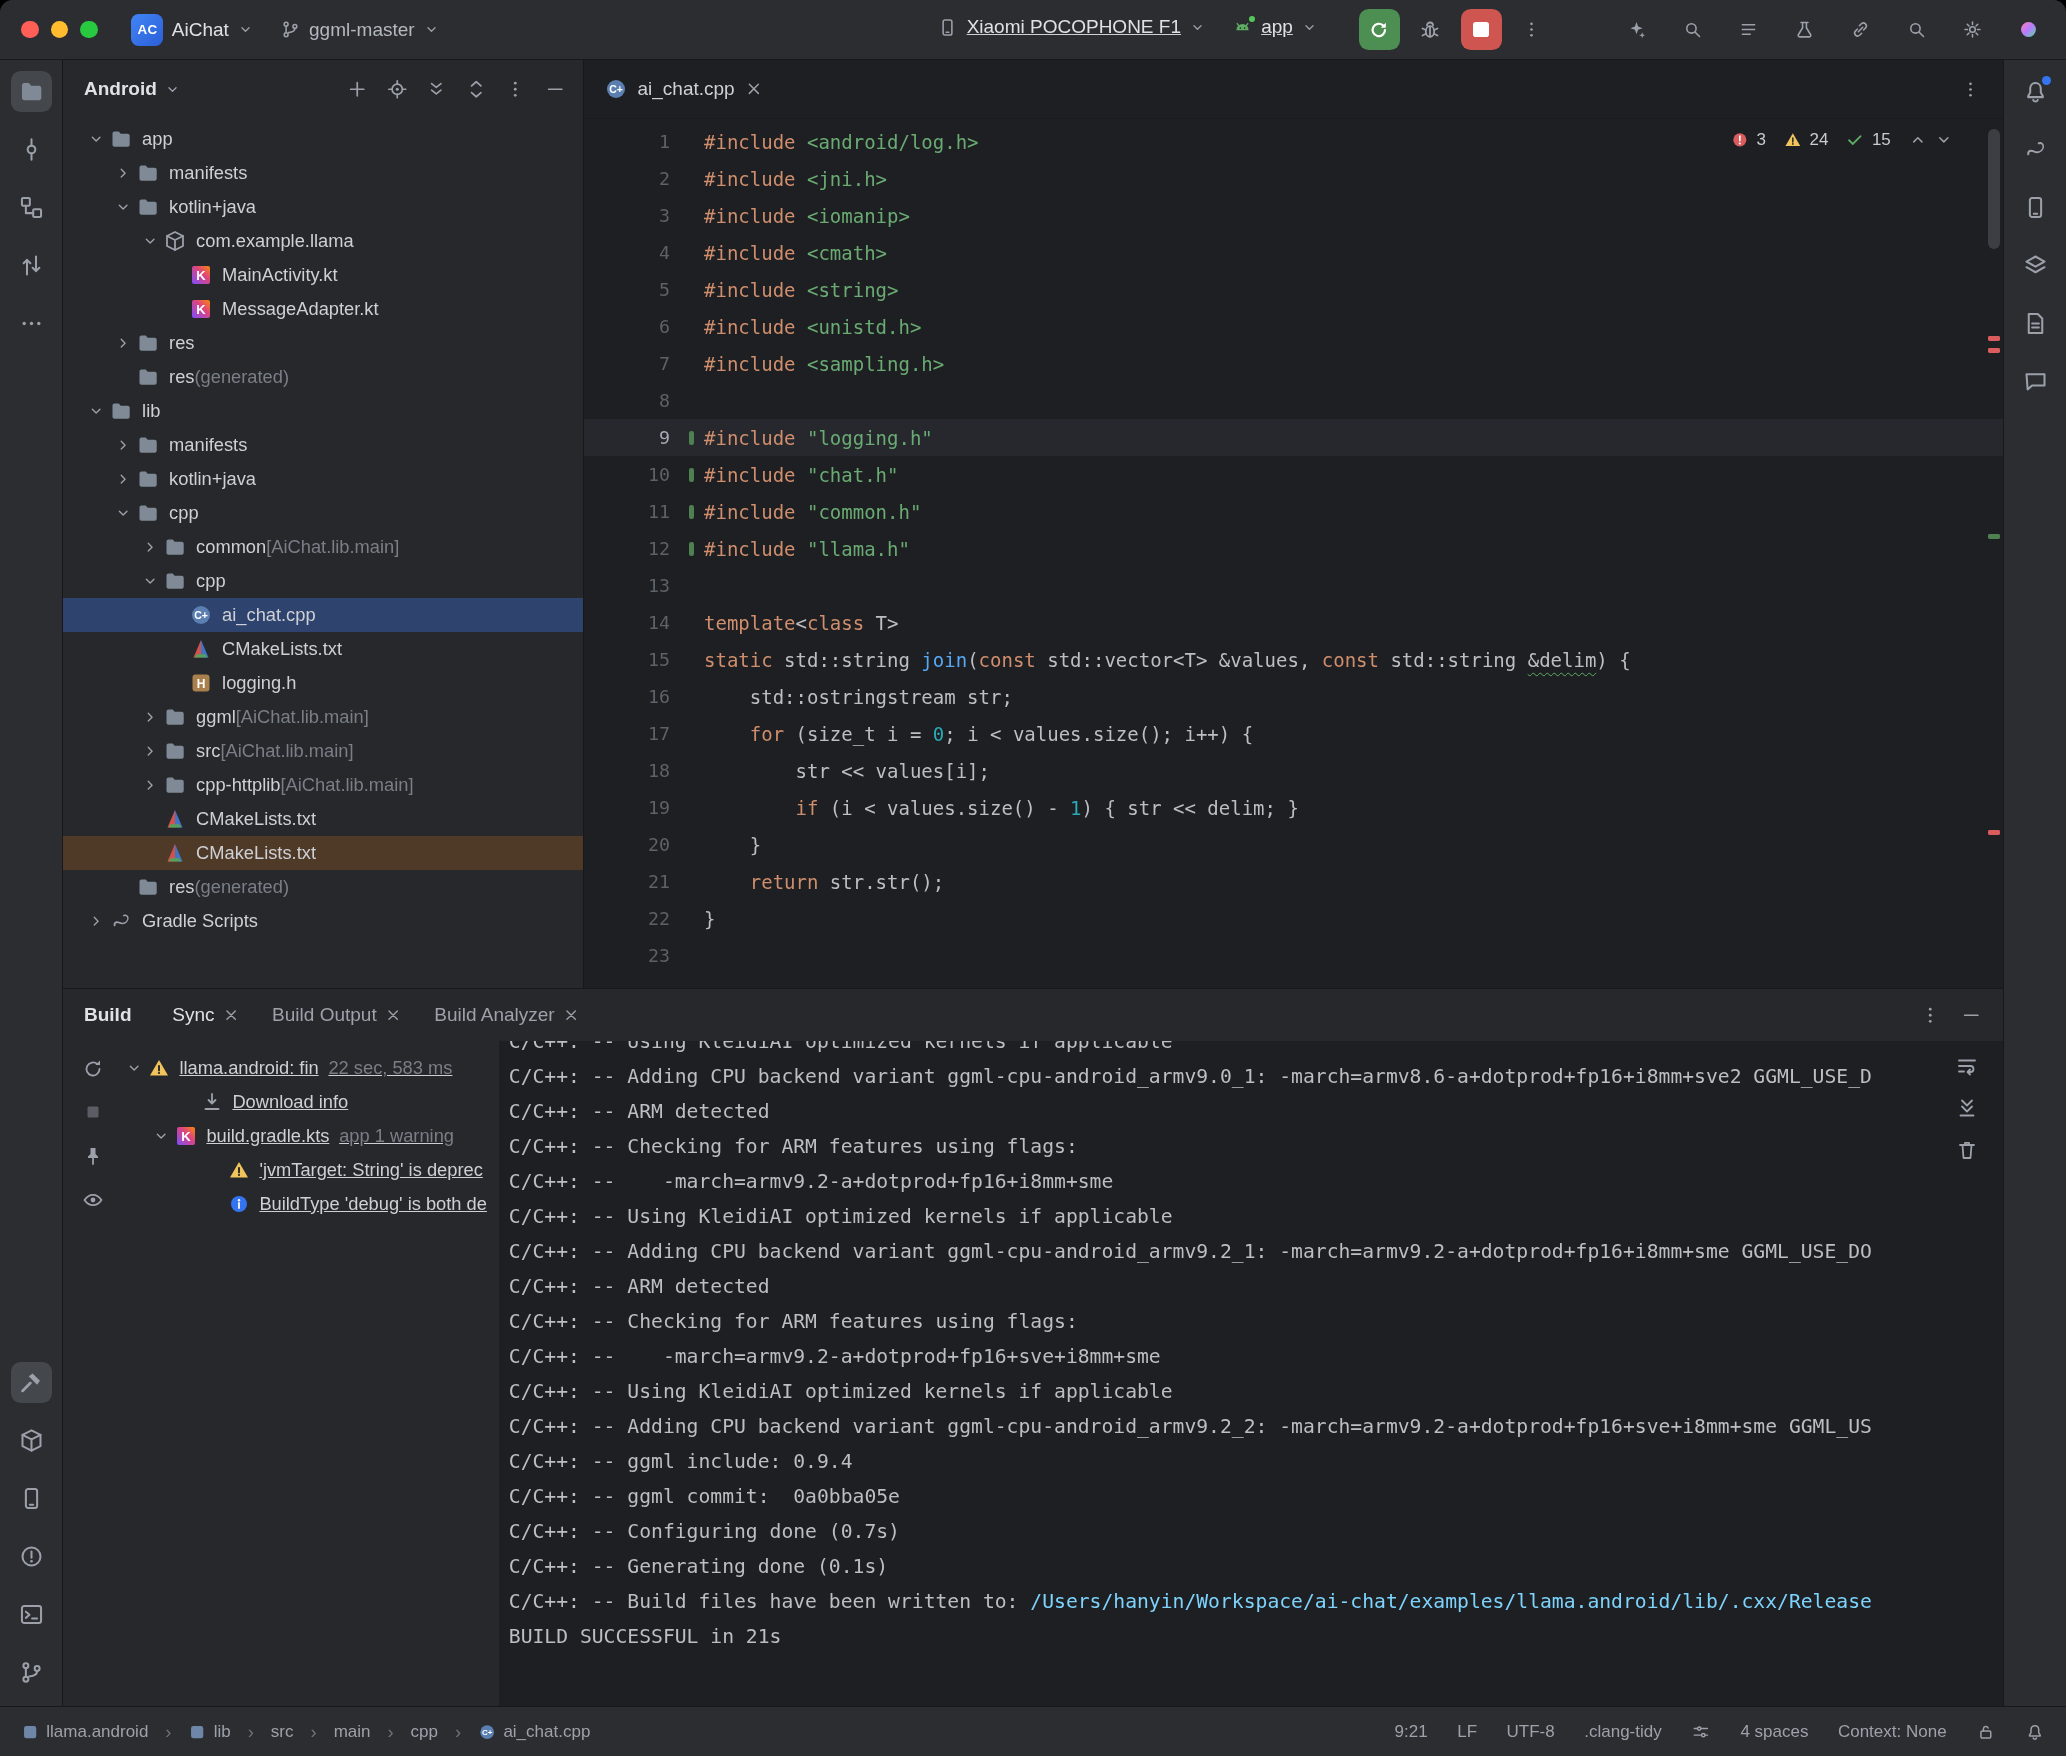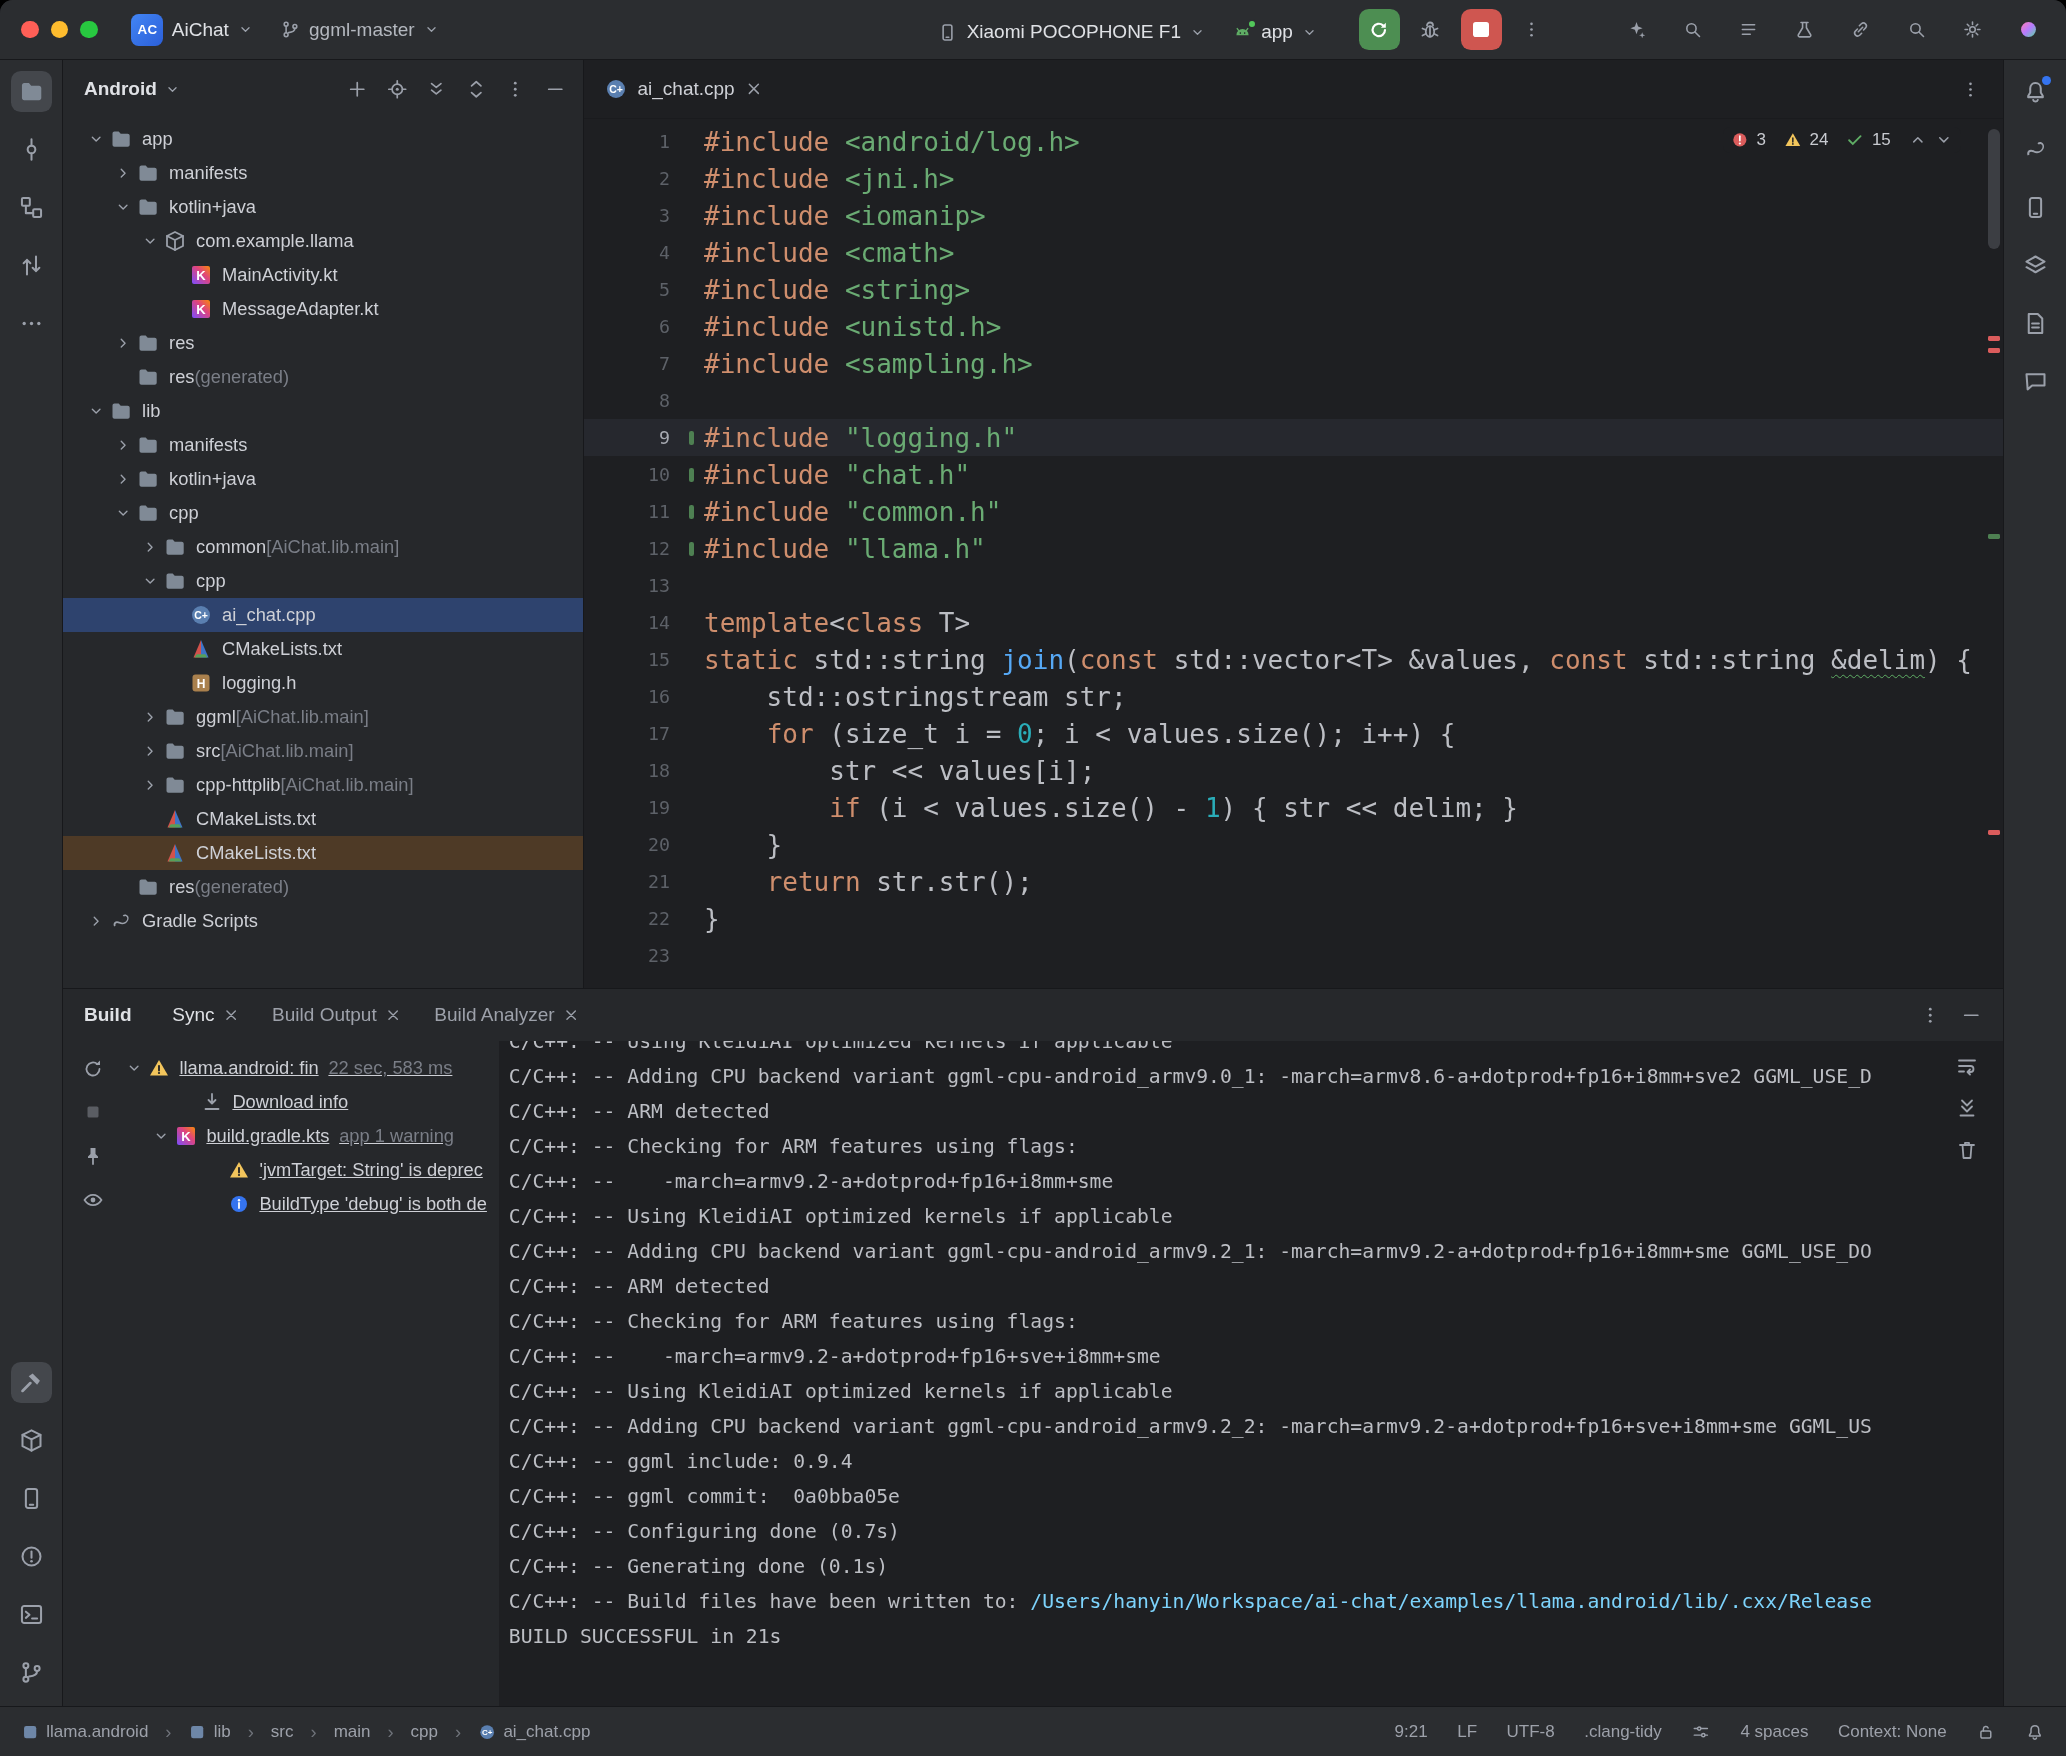--- a/index.html
+++ b/index.html
@@ -19,21 +19,21 @@
   .ic { display:inline-flex; align-items:center; justify-content:center; position:relative; }
   .ic svg { width:100%; height:100%; }
   .ic.s20{width:17px;height:17px} .ic.s28{width:21px;height:21px} .ic.s32{width:24px;height:24px}
   .tb-run-group { display:flex; align-items:center; gap:9.8px; margin-left:28px; }
   .tb-btn { width:41px; height:41px; border-radius:9.8px; display:flex; align-items:center; justify-content:center; }
   .tb-btn.green { background:#4d8e52; }
   .tb-btn.red { background:#cf5650; }
   .stop-inner { width:15.5px; height:15.5px; border-radius:2.8px; background:#fff; }
   .tb-icons { display:flex; align-items:center; gap:21px; margin-left:67px; }
   .tb-icon-btn { width:35px; height:35px; border-radius:8.4px; display:flex; align-items:center; justify-content:center; }
-  .center-widgets { display:flex; align-items:flex-end; margin-left:auto; }
+  .center-widgets { display:flex; align-items:flex-start; margin-left:auto;text-decoration:underline; }
   .run-chip { position:relative; }
   .status-dot { position:absolute; top:-2.8px; right:-4.2px; width:9.8px; height:9.8px; border-radius:50%; background:#52c75a; border:2.1px solid #2b2d30; }
 
   
   .middle { flex:1; display:flex; min-height:0;justify-content:flex-end; }
   .strip { width:63px; flex:none; background:#2b2d30; display:flex; flex-direction:column; align-items:center; padding:11.2px 0 12.7px; gap:17px; }
   .strip.left { border-right:1.4px solid #17181b; }
   .strip.right { border-left:1.4px solid #17181b; }
   .strip .spacer { flex:1; }
   .strip-btn { width:41px; height:41px; border-radius:9.8px; display:flex; align-items:center; justify-content:center; }
@@ -66,21 +66,21 @@
   .tab { height:100%; display:flex; align-items:center; gap:9.8px; padding:0 19.7px; font-size:19px; color:#ced0d6; }
   .tab .ic.file { width:24px; height:24px; }
   .tab .close { width:19.7px; height:19.7px; }
   .tab-kebab { margin-left:auto; width:31px; height:31px; display:flex; align-items:center; justify-content:center; }
   .code-area { flex:1; position:relative; overflow:hidden; padding-top:4.2px; }
   .codeline { height:37px; display:flex; align-items:center; }
   .codeline.cur { background:#26282e; }
   .gutter { width:120px; flex:none; position:relative; text-align:right; padding-right:34px; font-family:"DejaVu Sans Mono",monospace; font-size:18.3px; color:#5d6168; }
   .codeline.cur .gutter { color:#a7aab2; }
   .chg { position:absolute; right:9.8px; top:3.5px; bottom:3.5px; width:4.9px; border-radius:2.1px; background:#4e8052; }
-  .src { font-family:"DejaVu Sans Mono",monospace; font-size:26px; white-space:pre; }
+  .src { font-family:"DejaVu Sans Mono",monospace; font-size:19px; white-space:pre; }
   .tk-pp,.tk-kw { color:#cf8e6d; } .tk-str { color:#6aab73; } .tk-fn { color:#56a8f5; }
   .tk-num { color:#2aacb8; } .tk-pl { color:#bcbec4; }
   .tk-ty { color:#bcbec4; text-decoration:underline wavy #5fad65 1.4px; text-underline-offset:4.9px; }
   .inspections { position:absolute; top:8.4px; right:42px; display:flex; align-items:center; gap:7px; font-size:17px; color:#c8cad0; background:#1e1f22; padding:2.8px 7px; border-radius:7px; }
   .inspections .ic { width:19.7px; height:19.7px; }
   .insp-n { margin-right:9.8px; }
   .sb-track { position:absolute; top:0; right:0; bottom:0; width:19.7px; }
   .sb-thumb { position:absolute; top:9.8px; right:2.8px; width:12.7px; height:120px; border-radius:6.3px; background:rgba(140,145,155,.28); }
   .mark { position:absolute; right:3.5px; width:11.2px; height:4.9px; border-radius:1.4px; }
 

